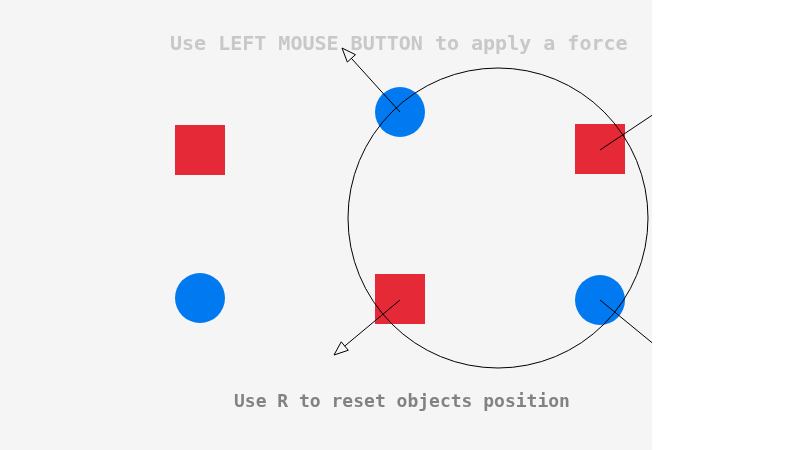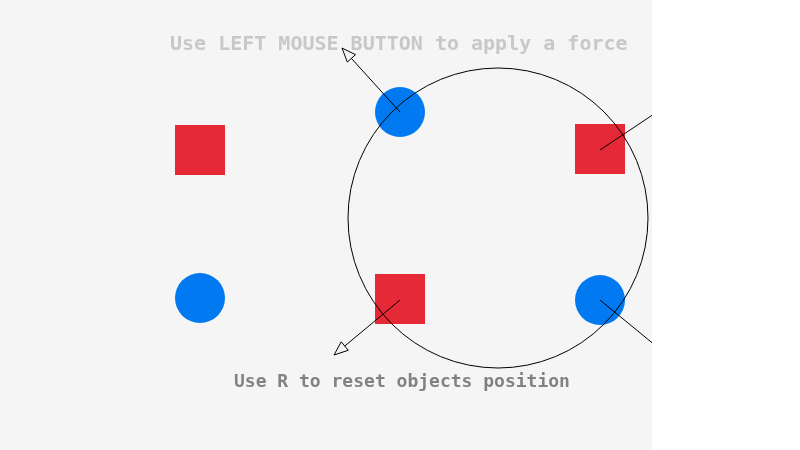--- a/index.html
+++ b/index.html
@@ -21,21 +21,21 @@
     letter-spacing: 0;
   }
   .instruction.top {
     left: 170px;
     top: 33px;
     font-size: 20px;
     line-height: 20px;
   }
   .instruction.bottom {
     left: 234px;
-    top: 372px;
+    top: 392px;
     font-size: 18px;
     line-height: 18px;
   }
   .obj {
     position: absolute;
     box-sizing: border-box;
   }
   .obj.circle {
     border-radius: 50%;
   }

